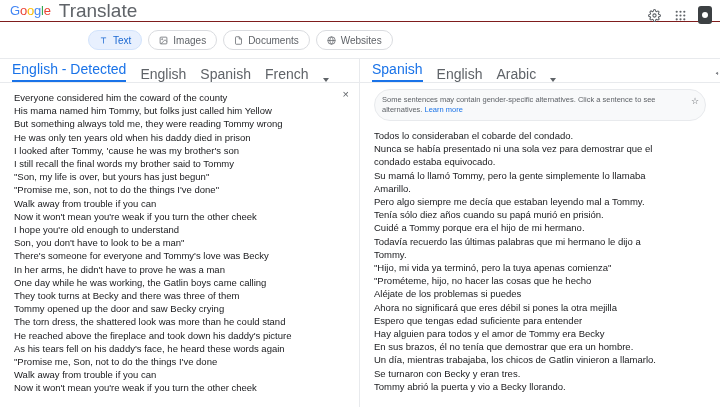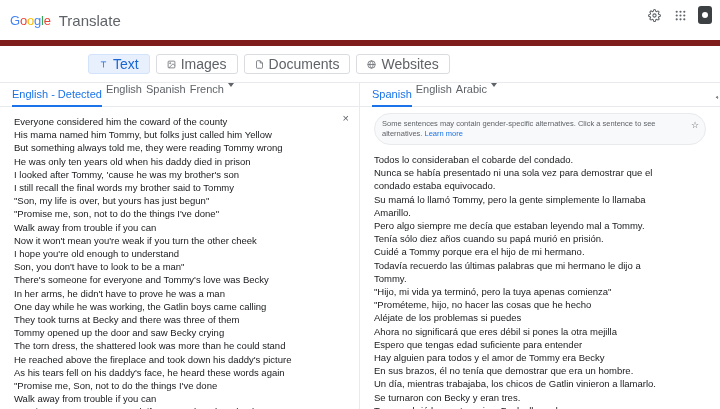--- a/index.html
+++ b/index.html
@@ -10,45 +10,45 @@
     background: #ffffff;
     font-family: "Liberation Sans", sans-serif;
   }
   .app {
     position: relative;
     width: 720px; height: 409px;
     background: #fff;
   }
   
   .header {
-    height: 46px;
+    height: 22px;
     display: flex;
     align-items: center;
     padding: 0 10px;
-    border-bottom: 6px solid #7f1d1d;
+    border-bottom: 1px solid #7f1d1d;
     position: relative;
   }
   .logo-wrap {
     display: flex;
     align-items: center;
     gap: 6px;
   }
   .g-logo {
     font-size: 13px;
     letter-spacing: -0.2px;
     font-family: "Liberation Sans", sans-serif;
   }
   .g-logo .l1 { color: #4285F4; }
   .g-logo .l2 { color: #EA4335; }
   .g-logo .l3 { color: #FBBC05; }
   .g-logo .l4 { color: #4285F4; }
   .g-logo .l5 { color: #34A853; }
   .g-logo .l6 { color: #EA4335; }
   .product-name {
-    font-size: 15px;
+    font-size: 19px;
     color: #5f6368;
     margin-left: 2px;
   }
   .header-right {
     position: absolute;
     right: 8px;
     top: 0;
     height: 30px;
     display: flex;
     align-items: center;
@@ -78,23 +78,23 @@
   .modes {
     display: flex;
     gap: 6px;
     padding: 8px 0 8px 88px;
   }
   .mode-chip {
     display: inline-flex;
     align-items: center;
     gap: 5px;
     border: 1px solid #dadce0;
-    border-radius: 3px;
+    border-radius: 10px;
     padding: 3px 10px;
-    font-size: 14px;
+    font-size: 10px;
     color: #5f6368;
     background: #fff;
     height: 20px;
     white-space: nowrap;
   }
   .mode-chip.active {
     background: #e8f0fe;
     border-color: #d2e3fc;
     color: #1967d2;
   }
@@ -107,25 +107,25 @@
   }
   .panel {
     flex: 1 1 50%;
     position: relative;
     min-width: 0;
   }
   .panel.left { border-right: 1px solid #e8eaed; }
   .lang-bar {
     height: 24px;
     display: flex;
-    align-items: flex-start;
-    gap: 4px;
+    align-items: flex-end;
+    gap: 14px;
     padding: 0 12px;
     border-bottom: 1px solid #e8eaed;
-    font-size: 11px;
+    font-size: 14px;
     color: #5f6368;
     position: relative;
   }
   .lang-item { white-space: nowrap; cursor: pointer; }
   .lang-item.sel {
     color: #1a73e8;
     border-bottom: 2px solid #1a73e8;
     height: 24px;
     display: flex;
     align-items: center;

